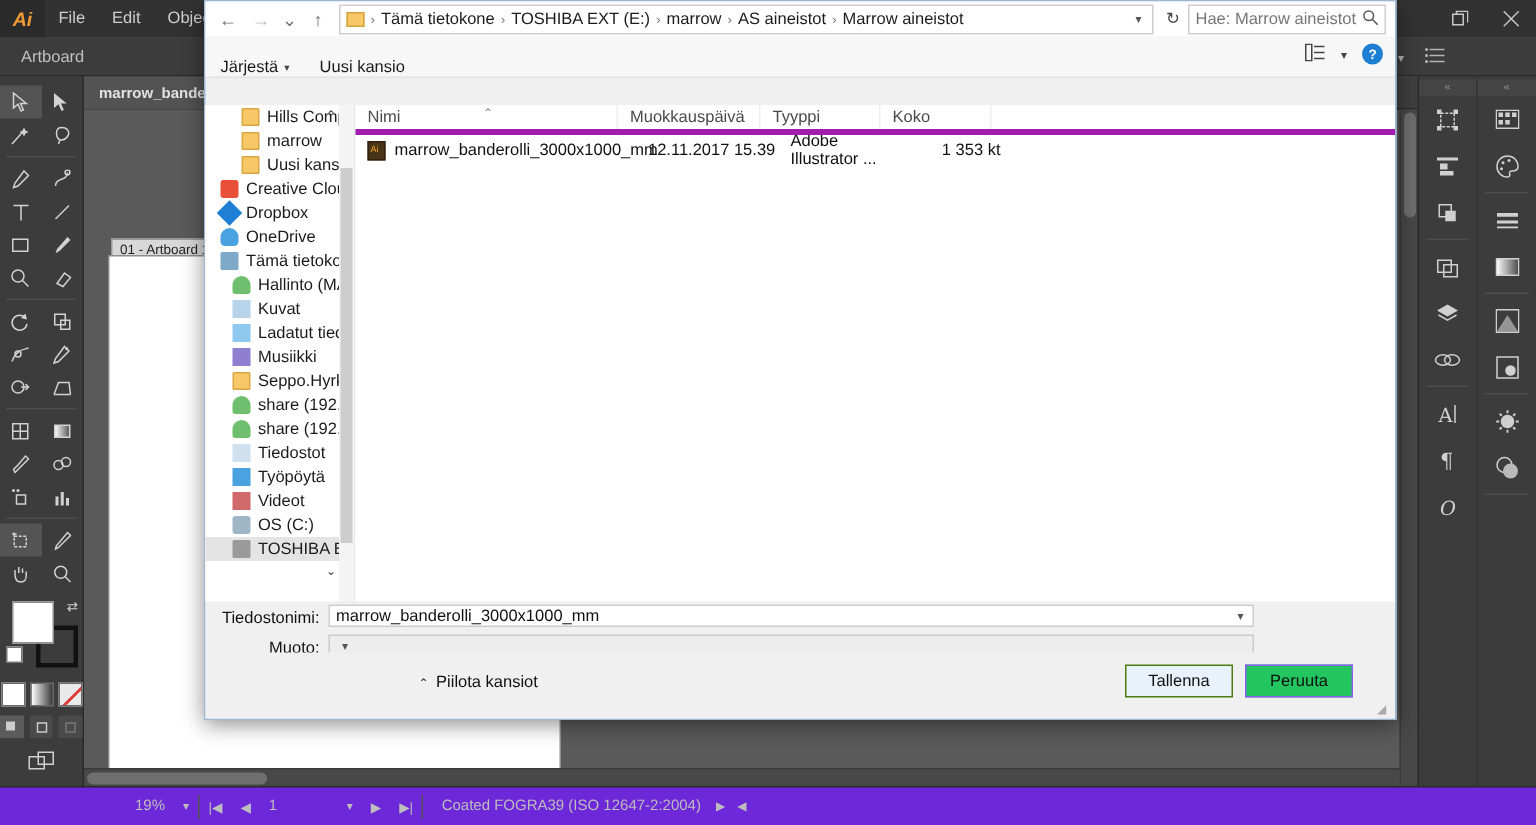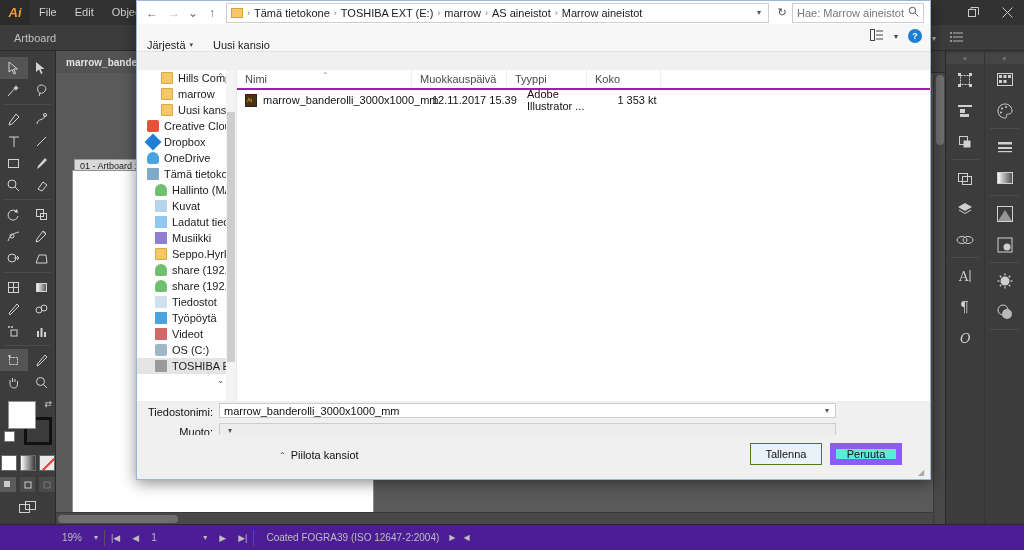--- a/index.html
+++ b/index.html
@@ -89,22 +89,22 @@
     position:absolute; left:17px; top:98px; width:300px; height:352px;
     background:#ffffff; box-shadow: 0 0 0 1px #8e8e8e;
   }
   .canvas-scroll-v { position:absolute; right:0; top:22px; bottom:0; width:12px; background:#484848; border-left:1px solid #3a3a3a;}
   .canvas-scroll-h { position:absolute; left:0; right:12px; bottom:0; height:12px; background:#484848; border-top:1px solid #3a3a3a;}
   .scroll-thumb-v { position:absolute; left:2px; top:2px; width:8px; height:70px; background:#6e6e6e; border-radius:4px;}
   .scroll-thumb-h { position:absolute; left:2px; top:2px; height:8px; width:120px; background:#6e6e6e; border-radius:4px;}
 
   .ai-statusbar {
     position:absolute; left:0; bottom:0; width:1024px; height:26px;
-    background:#4c1d95; border-top:1px solid #2a2a2a;
-    display:flex; align-items:center; color:#bdbdbd; font-size:10px;
+    background:#6d28d9; border-top:1px solid #2a2a2a;
+    display:flex; align-items:center; color:#bdbdbd; font-size:10px;padding-left:28px;
   }
   .sb-pad { width:56px; height:26px; }
   .sb-cell { display:flex; align-items:center; height:26px; padding:0 6px; }
   .sb-sep { width:1px; height:16px; background:#555; }
   .sb-arrow { color:#bdbdbd; font-size:8px; padding:0 4px;}
 
   .ai-rightdock {
     position:absolute; right:0; top:51px; width:79px; bottom:26px;
     background:#3c3c3c; border-left:1px solid #2a2a2a;
     display:flex;
@@ -193,56 +193,56 @@
   .ic-desk { background:#4aa3e0; }
   .ic-video { background:#d06a6a; }
   .ic-disk { background:#9fb6c7; border-radius:2px; }
   .ic-usb { background:#9a9a9a; border-radius:1px; }
   .nav-scroll { position:absolute; right:0; top:0; width:10px; bottom:0; background:#f4f4f4;}
   .nav-thumb { position:absolute; right:1px; top:42px; width:8px; height:250px; background:#cdcdcd; }
   .nav-sup { position:absolute; right:12px; top:2px; font-size:8px; color:#444;}
   .nav-sdown { position:absolute; right:12px; bottom:16px; font-size:8px; color:#444;}
 
   .file-pane { flex:1; position:relative; background:#fff; }
-  .col-head { height:20px; display:flex; border-bottom:2px solid #a21caf; position:relative;text-align:center;}
+  .col-head { height:20px; display:flex; border-bottom:4px solid #a21caf; position:relative;text-align:center;}
   .col { font-size:11px; color:#4a4a4a; display:flex; align-items:center; padding-left:8px; border-right:1px solid #eeeeee;}
   .col.c1 { width:175px; position:relative;}
   .col.c2 { width:95px; }
   .col.c3 { width:80px; }
   .col.c4 { width:74px; }
   .sort-caret { position:absolute; left:85px; top:1px; color:#888; font-size:8px;}
   .file-row { height:20px; display:flex; align-items:center; font-size:11px; color:#111; }
   .file-ico {
     width:12px;height:13px;margin:0 6px 0 8px;background:#4a3418;border:1px solid #2f2010;
     position:relative; flex:0 0 auto;
   }
   .file-ico:after{content:"Ai";position:absolute;left:1px;top:0px;font-size:6px;color:#f5a623;line-height:11px;}
   .fc1 { width:169px; white-space:nowrap; }
   .fc2 { width:95px; }
   .fc3 { width:80px; }
-  .fc4 { width:74px; text-align:center; padding-right:14px;}
+  .fc4 { width:74px; text-align:right; padding-right:14px;}
 
   .dlg-fields { position:absolute; left:0; right:0; bottom:44px; height:34px; background:#f0f0f0; }
   .field-row { height:17px; display:flex; align-items:flex-end; }
   .field-label { width:82px; text-align:right; padding-right:6px; font-size:11px; color:#111;}
   .field-input {
     flex:1; margin-right:94px; height:15px; background:#fff; border:1px solid #cccccc;
     display:flex; align-items:center; padding:0 2px 0 4px; font-size:11px; color:#111;
   }
   .field-input.combo { background:#ededed; }
   .field-val { flex:1; white-space:nowrap; overflow:hidden;}
   .field-caret { color:#555; font-size:8px; padding:0 4px;}
 
   .dlg-footer { position:absolute; left:0; right:0; bottom:0; height:44px; background:#f0f0f0;}
   .hide-folders { position:absolute; left:142px; top:14px; font-size:11px; color:#111; display:flex; align-items:center; gap:5px;}
   .hf-caret { font-size:8px; color:#333; }
   .btn {
     position:absolute; top:8px; height:22px; width:72px;
     display:flex; align-items:center; justify-content:center;
-    font-size:11px; color:#111; background:#5eead4; border:6px solid #8b5cf6;
+    font-size:11px; color:#111; background:#22c55e; border:1px solid #8b5cf6;
   }
   .btn.primary { background:#e9f2fb; border:1px solid #4d7c0f; }
   .btn.save { right:108px; }
   .btn.cancel { right:28px; }
   .dlg-grip { position:absolute; right:2px; bottom:1px; width:10px; height:10px; color:#aaa; font-size:8px;}
 </style>
 </head>
 <body>
 
 <div id="root">

